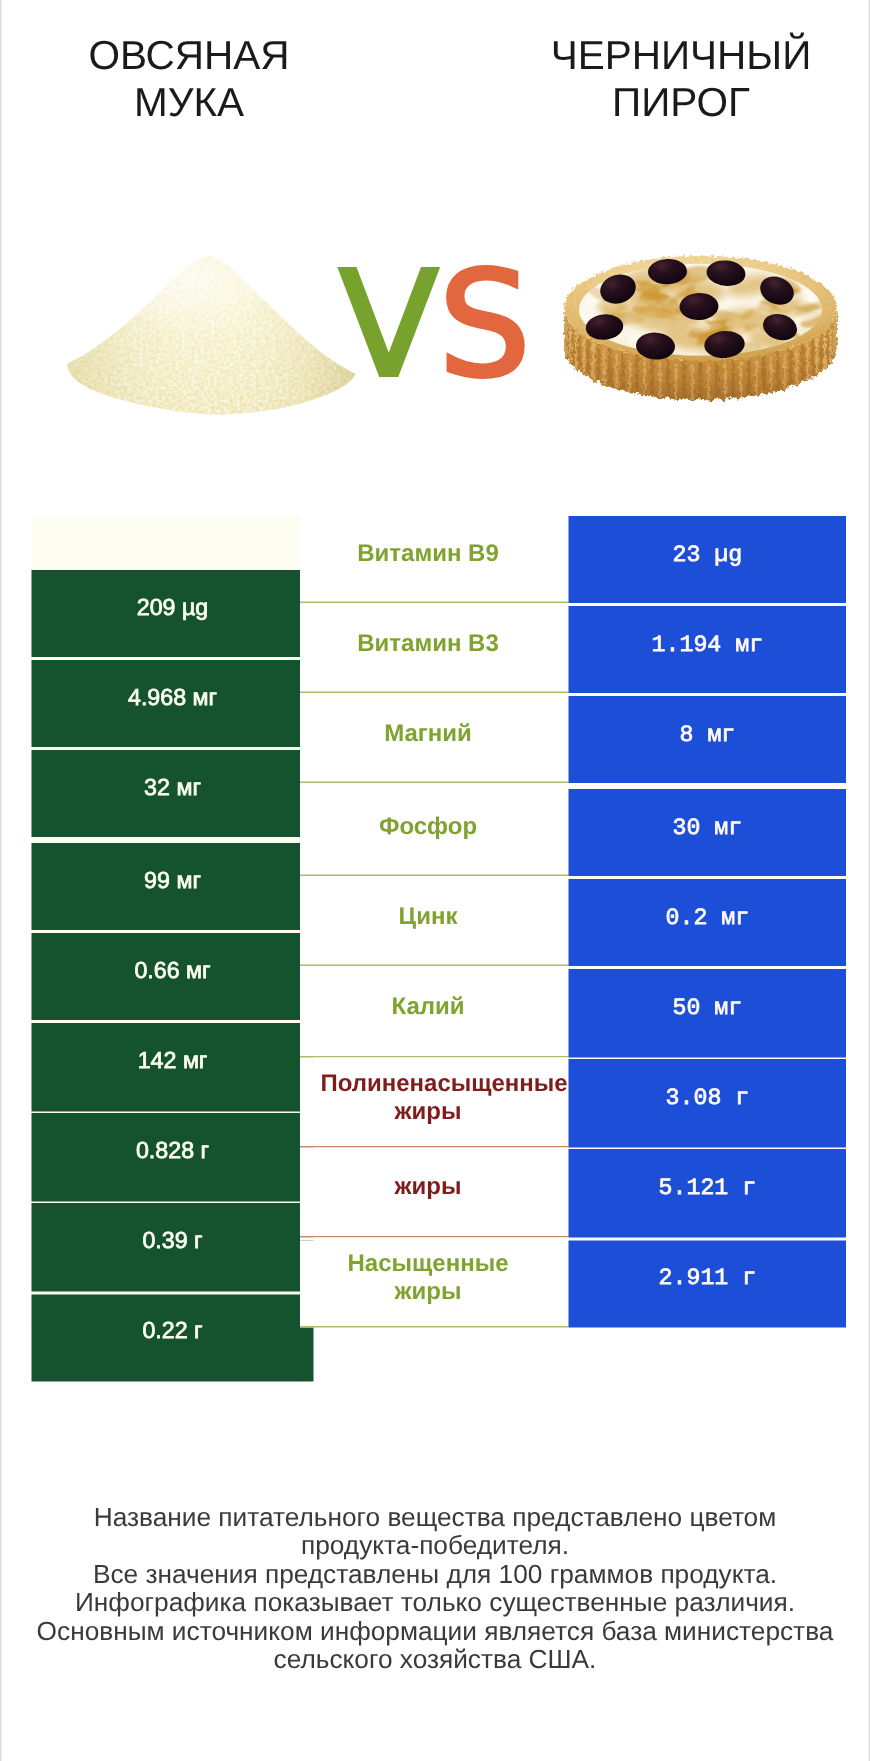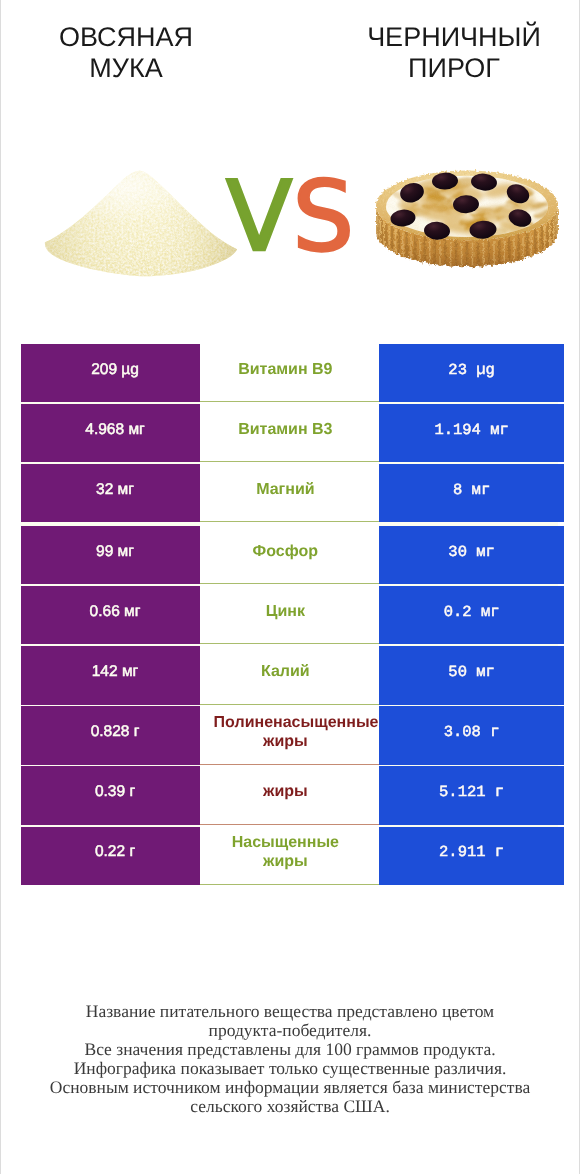--- a/index.html
+++ b/index.html
@@ -24,33 +24,33 @@
       font-size:97px;line-height:97px;font-weight:400;letter-spacing:0px;
       -webkit-text-stroke:2.6px currentColor;}
   .vs .v{color:#77a22e;}
   .vs .s{color:#e2673f;}
 
   
   .table{position:absolute;left:21px;top:344px;width:537.4px;background:#fcfdf0;}
   .row{position:relative;height:58.3px;}
   .cell{position:absolute;top:0;display:flex;align-items:center;
         justify-content:center;text-align:center;box-sizing:border-box;height:58.3px;padding-bottom:7px;}
-  .left-cell{left:0;width:188px;background:#701a75;color:#fdfff2;font-size:15.5px;font-weight:400;-webkit-text-stroke:0.5px currentColor;}
+  .left-cell{left:0;width:188px;background:#14532d;color:#fdfff2;font-size:15.5px;font-weight:400;margin-top:36px;-webkit-text-stroke:0.5px currentColor;}
   .mid-cell{left:178.6px;width:179.5px;background:#ffffff;font-size:16px;font-weight:700;line-height:19px;padding-left:14px;padding-right:22px;}
   .right-cell{left:358.1px;width:185px;background:#1d4ed8;color:#fffaf5;font-size:15.5px;font-weight:400;font-family:Liberation Mono, monospace;-webkit-text-stroke:0.5px currentColor;}
   .mid-cell.green{color:#7fa32e;border-bottom:1px solid #a9bd6d;}
   .mid-cell.orange{color:#7f1d1d;border-bottom:1px solid #c58b74;}
   .label-lines{width:100%;}
   .label-line{white-space:nowrap;}
   .rowgap{height:1.8px;background:transparent;position:relative;}
   .rowgap::after{content:"";position:absolute;left:178.6px;top:0;width:179.5px;height:1.8px;background:#ffffff;}
 
   
   .footer{position:absolute;left:0;top:1002px;width:580px;text-align:center;
-          font-size:17.5px;line-height:19px;color:#3a3a3a;white-space:pre-line;font-family:Liberation Serif, serif;}
+          font-size:17.5px;line-height:19px;color:#3a3a3a;white-space:pre-line;}
 </style>
 </head>
 <body>
 
 <div class="page">
   <div class="edge l"></div>
   <div class="edge r"></div>
 
   <div class="title right">ЧЕРНИЧНЫЙ
 ПИРОГ</div>

